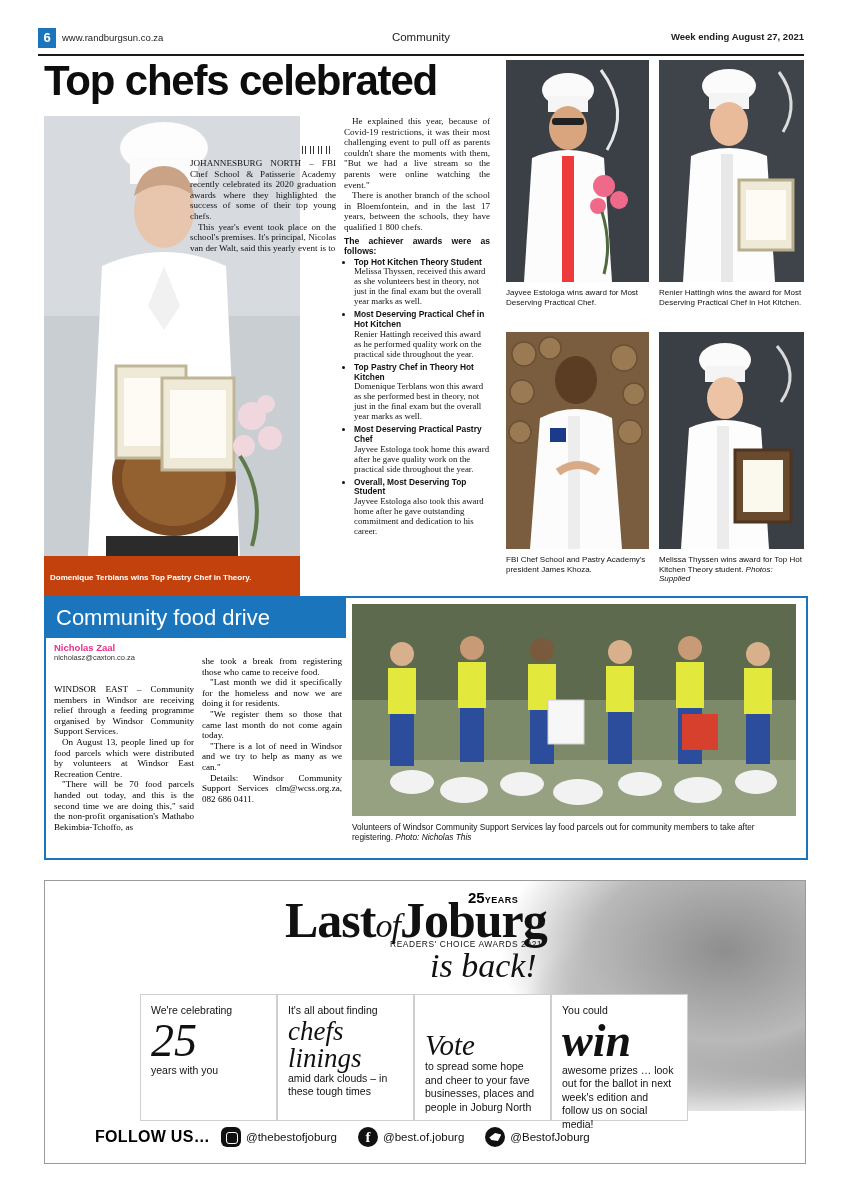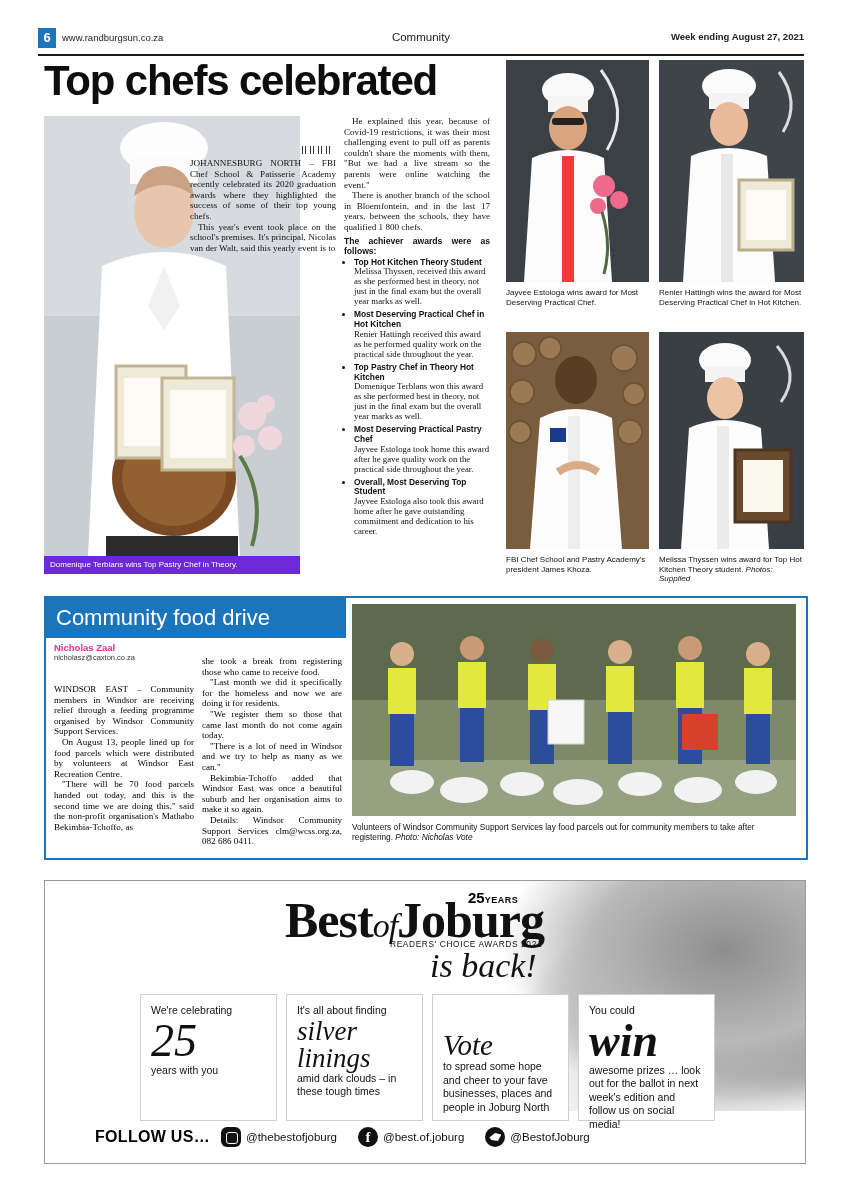--- a/index.html
+++ b/index.html
@@ -152,24 +152,24 @@
   }
   .cap {
     position: absolute;
     font-family: "Liberation Sans", sans-serif;
     font-size: 8px;
     font-weight: normal;
     line-height: 9.5px;
     color: #111;
   }
   .cap-blue {
-    background: #6d28d9;
+    background: #c2410c;
     color: #fff;
-    padding: 4px 6px;
-    font-weight: normal;
+    padding: 17px 6px;
+    font-weight: bold;
   }
 
   
   #photo-main {
     left: 44px; top: 116px;
     width: 256px; height: 440px;
     background: linear-gradient(170deg,#cfd4d8 0%,#b9c0c6 35%,#9aa3ab 100%);
   }
   #cap-main {
     left: 44px; top: 556px; width: 244px;
@@ -311,21 +311,20 @@
     font-family: "Liberation Serif", serif;
     font-style: italic;
     font-size: 34px;
     color: #111;
   }
   .ad-cards {
     position: absolute;
     left: 95px; top: 113px;
     width: 575px;
     display: flex;
-    gap: 9px;
   }
   .ad-card {
     width: 137px;
     height: 127px;
     background: #fff;
     border: 1px solid #cfcfcf;
     box-sizing: border-box;
     padding: 9px 10px;
     font-family: "Liberation Sans", sans-serif;
     font-size: 10.5px;
@@ -466,21 +465,21 @@
     <p>This year's event took place on the school's premises. It's principal, Nicolas van der Walt, said this yearly event is to</p>
   </div>
 
   <div class="col col-2">
     <p>He explained this year, because of Covid-19 restrictions, it was their most challenging event to pull off as parents couldn't share the moments with them, "But we had a live stream so the parents were online watching the event."</p>
     <p>There is another branch of the school in Bloemfontein, and in the last 17 years, between the schools, they have qualified 1 800 chefs.</p>
     <div class="achiever-head">The achiever awards were as follows:</div>
     <ul class="awards">
       <li>
         <b>Top Hot Kitchen Theory Student</b>
-        <span class="desc">Melissa Thyssen, received this award as she performed best in theory, not just in the final exam but the overall year marks as well.</span>
+        <span class="desc">Melissa Thyssen, received this award as she volunteers best in theory, not just in the final exam but the overall year marks as well.</span>
       </li>
       <li>
         <b>Most Deserving Practical Chef in Hot Kitchen</b>
         <span class="desc">Renier Hattingh received this award as he performed quality work on the practical side throughout the year.</span>
       </li>
       <li>
         <b>Top Pastry Chef in Theory Hot Kitchen</b>
         <span class="desc">Domenique Terblans won this award as she performed best in theory, not just in the final exam but the overall year marks as well.</span>
       </li>
       <li>
@@ -579,21 +578,20 @@
   <div class="fd-col1">
     <p class="first">WINDSOR EAST – Community members in Windsor are receiving relief through a feeding programme organised by Windsor Community Support Services.</p>
     <p>On August 13, people lined up for food parcels which were distributed by volunteers at Windsor East Recreation Centre.</p>
     <p>"There will be 70 food parcels handed out today, and this is the second time we are doing this," said the non-profit organisation's Mathabo Bekimbia-Tchoffo, as</p>
   </div>
   <div class="fd-col2">
     <p class="first">she took a break from registering those who came to receive food.</p>
     <p>"Last month we did it specifically for the homeless and now we are doing it for residents.</p>
     <p>"We register them so those that came last month do not come again today.</p>
     <p>"There is a lot of need in Windsor and we try to help as many as we can."</p>
-    <p>Bekimbia-Tchoffo added that Windsor East was once a beautiful suburb and her organisation aims to make it so again.</p>
     <p>Details: Windsor Community Support Services clm@wcss.org.za, 082 686 0411.</p>
   </div>
 
   <div class="photo" id="photo-fooddrive">
     <svg width="444" height="212" viewBox="0 0 444 212">
       <rect width="444" height="212" fill="#6d7a5c"></rect>
       <rect x="0" y="0" width="444" height="96" fill="#5d6a4d"></rect>
       <rect x="0" y="96" width="444" height="60" fill="#7c8a69"></rect>
       <rect x="0" y="156" width="444" height="56" fill="#95a181"></rect>
 
@@ -638,44 +636,44 @@
         <ellipse cx="288" cy="180" rx="22" ry="12"></ellipse>
         <ellipse cx="346" cy="186" rx="24" ry="13"></ellipse>
         <ellipse cx="404" cy="178" rx="21" ry="12"></ellipse>
       </g>
       <rect x="196" y="96" width="36" height="44" fill="#f7f7f7" stroke="#cfcfcf"></rect>
       <rect x="330" y="110" width="36" height="36" fill="#d8402e"></rect>
     </svg>
   </div>
   <div class="cap" id="cap-fooddrive">
     <span>Volunteers of Windsor Community Support Services lay food parcels out for community members to take after registering.</span>
-    <span class="ital">Photo: Nicholas Vote</span>
+    <span class="ital">Photo: Nicholas This</span>
   </div>
 
   <div class="ad-box">
     <div class="ad-clouds"></div>
 
     <div class="ad-logo">
-      <span>Best</span><span class="of">of</span><span>Joburg</span>
+      <span>Last</span><span class="of">of</span><span>Joburg</span>
     </div>
     <div class="ad-25y">
       <span>25</span><small>YEARS</small>
     </div>
     <div class="ad-readers">READERS' CHOICE AWARDS 2021</div>
     <div class="ad-isback">is back!</div>
 
     <div class="ad-cards">
       <div class="ad-card">
         <div>We're celebrating</div>
         <div class="big25">25</div>
         <div>years with you</div>
       </div>
       <div class="ad-card">
         <div>It's all about finding</div>
-        <div class="silver">silver linings</div>
+        <div class="silver">chefs linings</div>
         <div>amid dark clouds – in these tough times</div>
       </div>
       <div class="ad-card">
         <div class="voteword">Vote</div>
         <div>to spread some hope and cheer to your fave businesses, places and people in Joburg North</div>
       </div>
       <div class="ad-card">
         <div>You could</div>
         <div class="winword">win</div>
         <div>awesome prizes … look out for the ballot in next week's edition and follow us on social media!</div>

